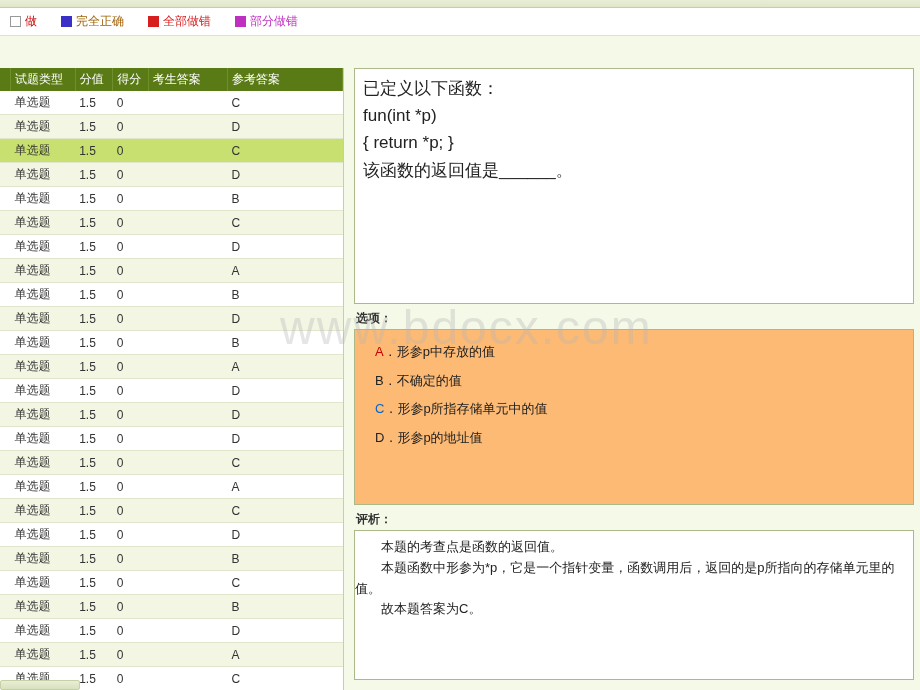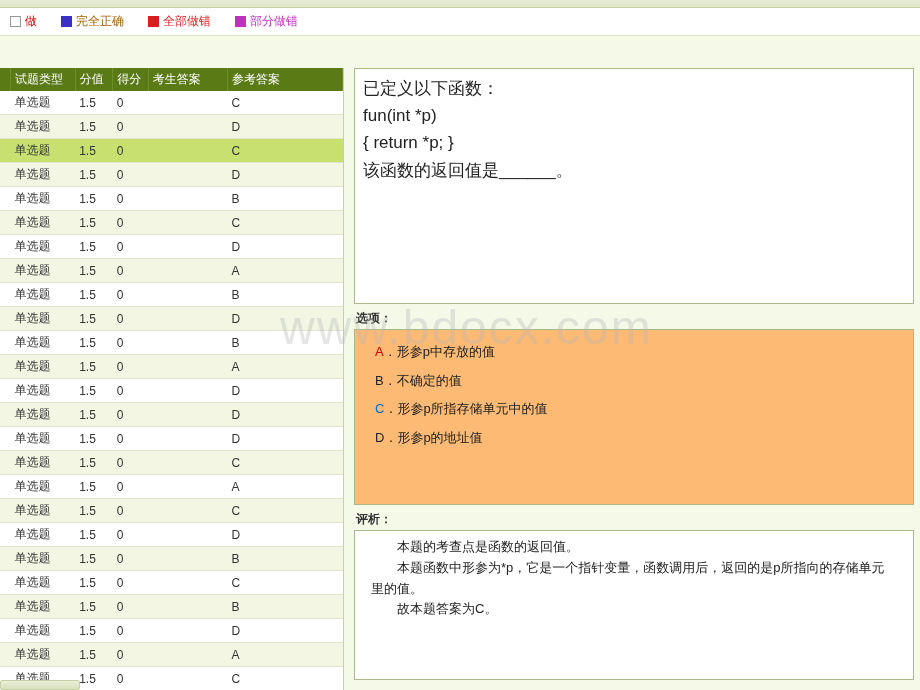--- a/index.html
+++ b/index.html
@@ -127,21 +127,21 @@
   color: #222;
   font-size: 13px;
   overflow: auto;
 }
 .opt-line .lbl-a { color: #c00; }
 .opt-line .lbl-c { color: #06c; }
 .ana-box {
   background: #fff;
   border: 1px solid #aab88a;
   height: 150px;
-  padding: 6px 16px;
+  padding: 6px 0;
   line-height: 1.6;
   color: #222;
   font-size: 13px;
   overflow: auto;
 }
 .ana-box p { text-indent: 2em; }
 .bottom-strip {
   position: absolute;
   bottom: 0; left: 0;
   width: 80px; height: 10px;

